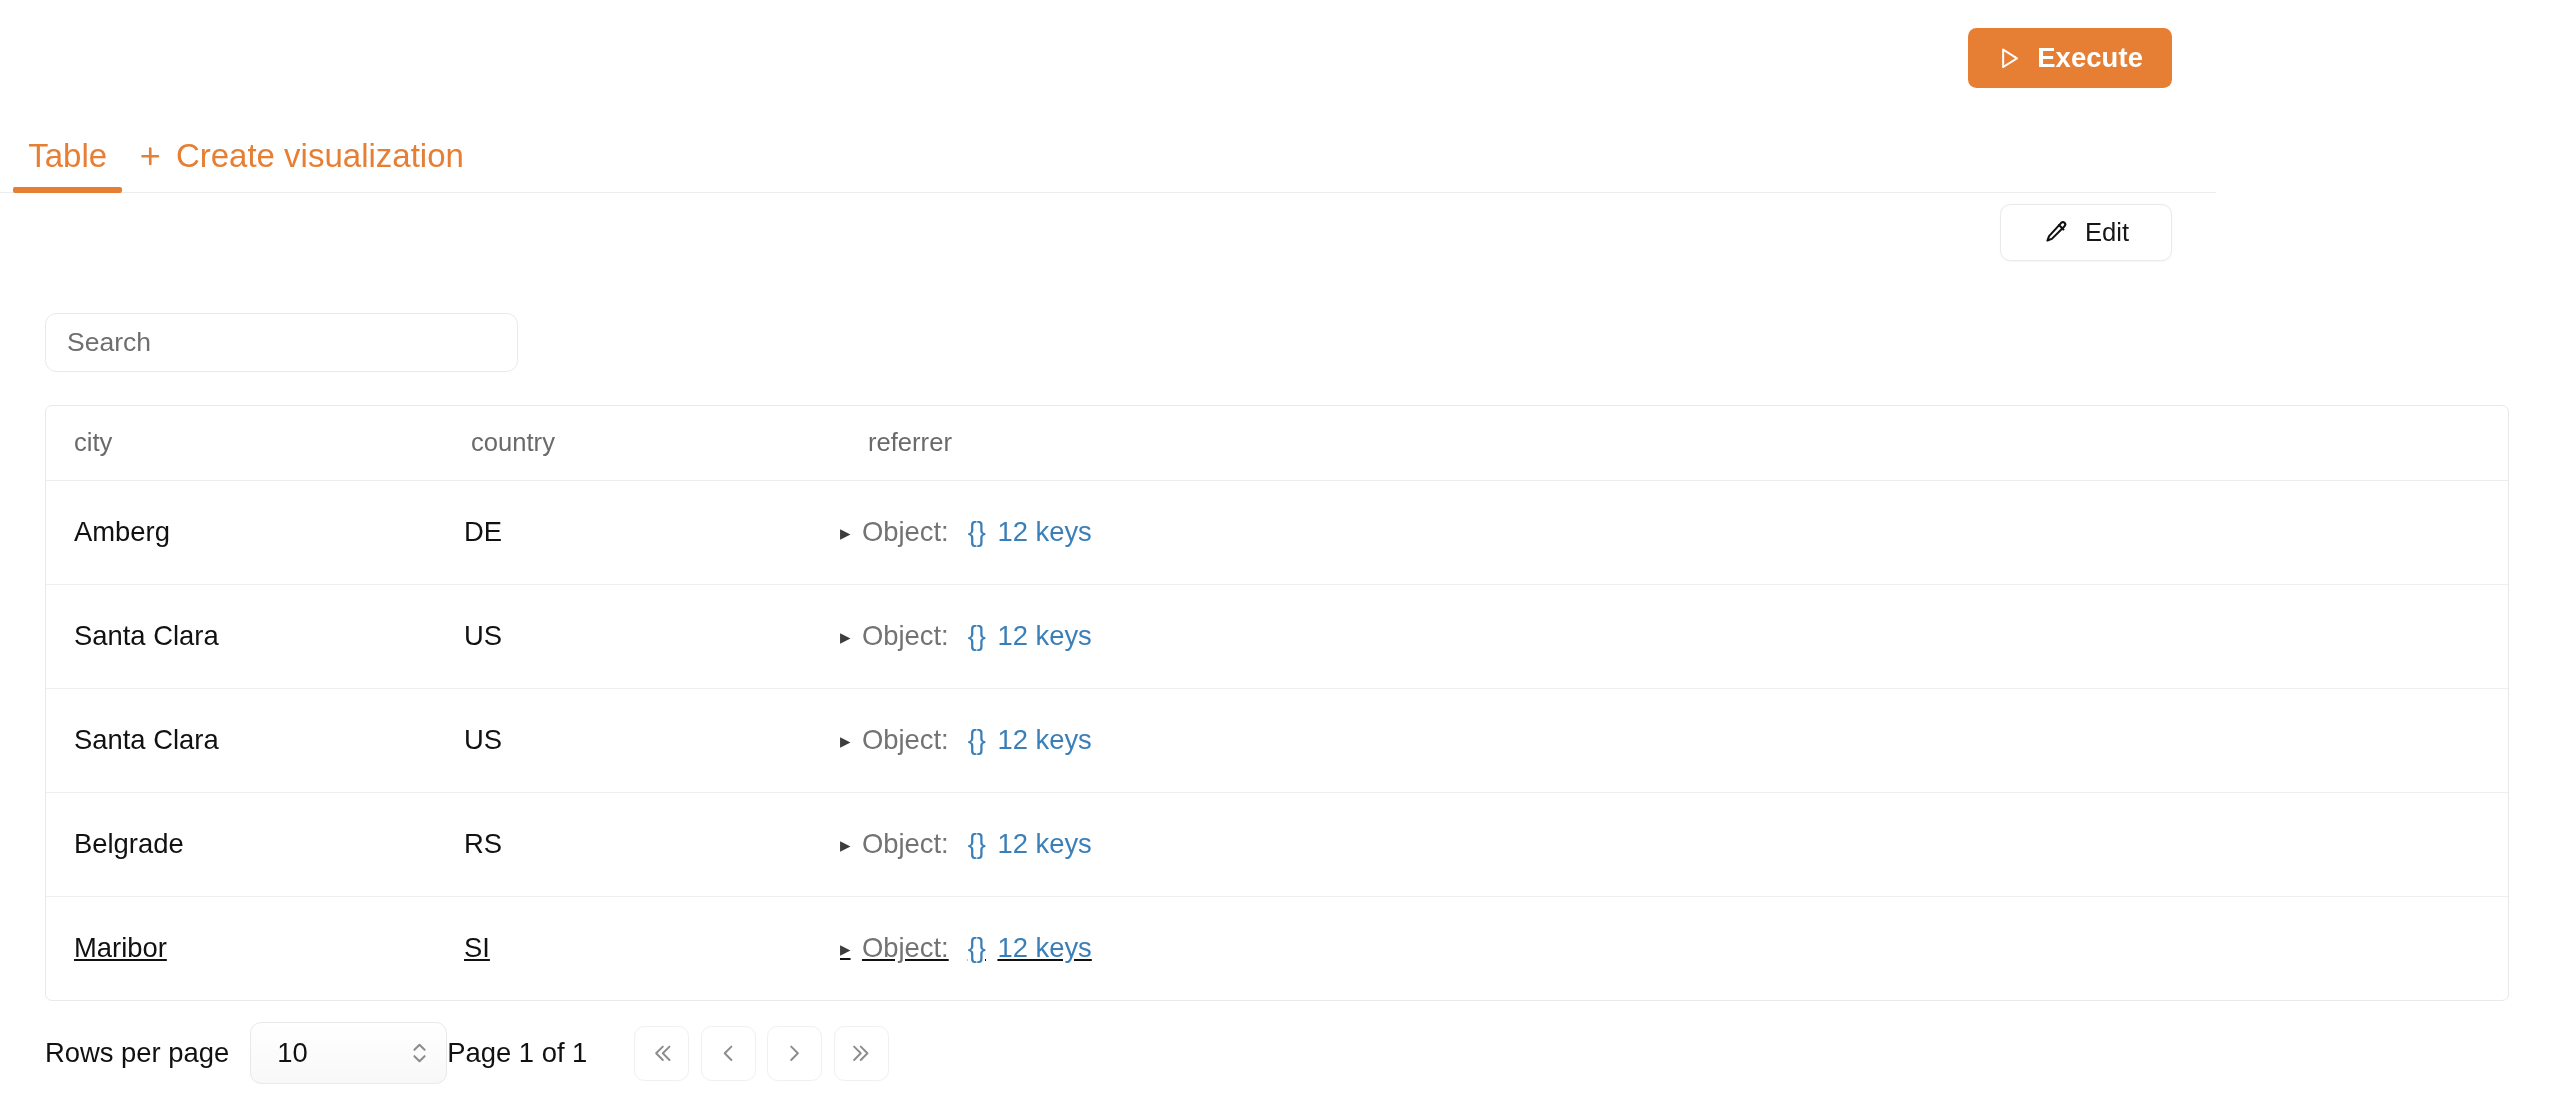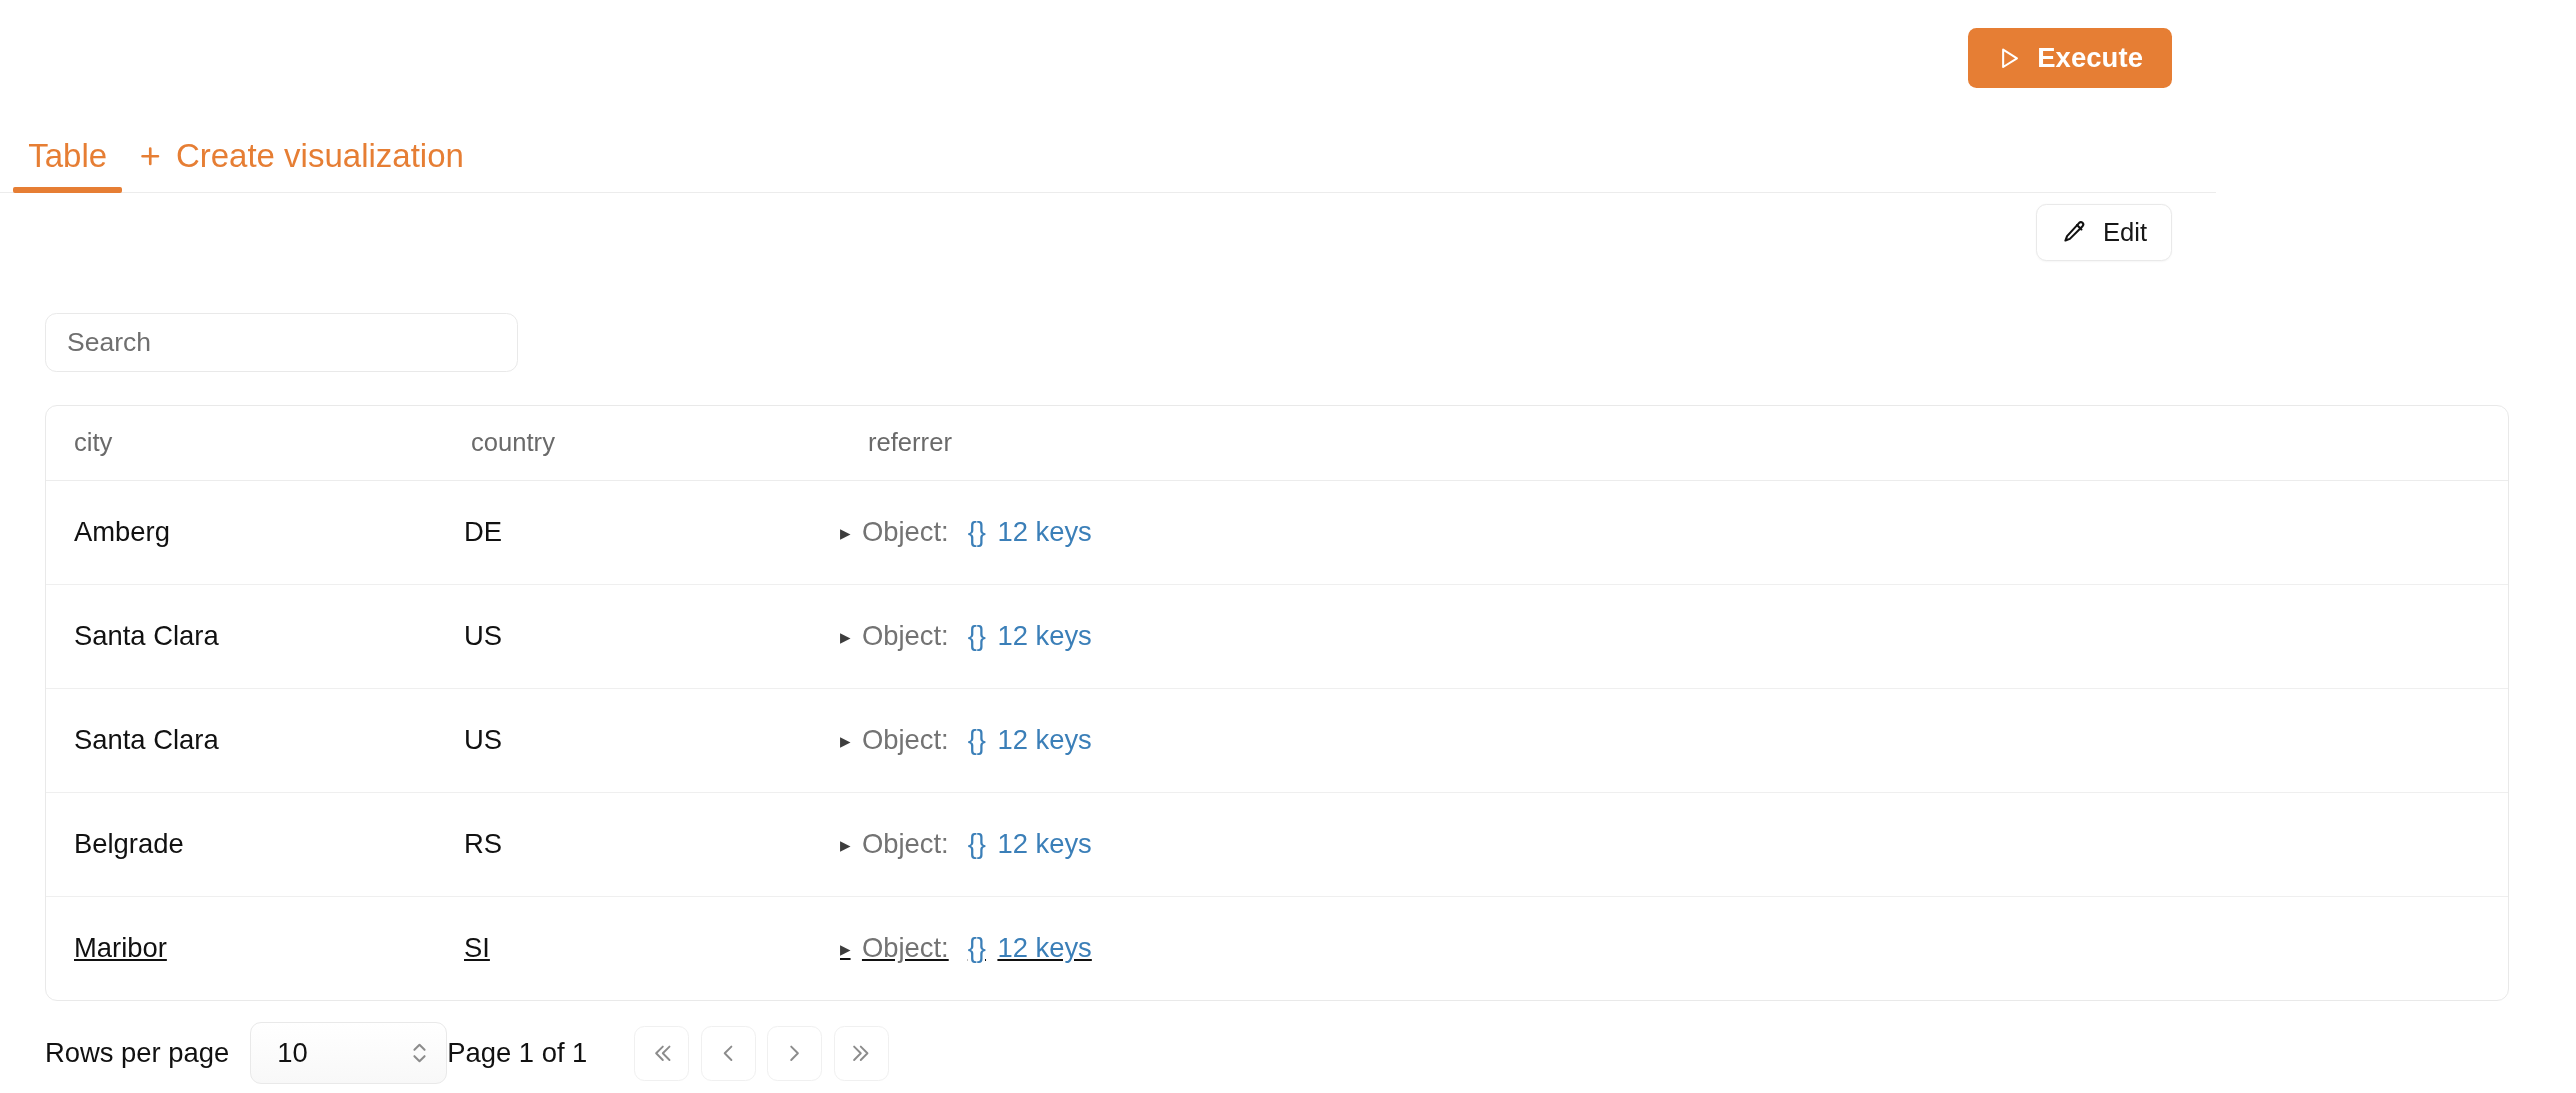--- a/index.html
+++ b/index.html
@@ -90,21 +90,21 @@
   .edit-row {
     position: absolute;
     top: 204px;
     right: 44px;
   }
   .edit-btn {
     display: flex;
     align-items: center;
     gap: 15px;
     height: 57px;
-    padding: 0 24px;
+    padding: 0 42px;
     background: #ffffff;
     border: 1.9px solid #e9e9e9;
     border-radius: 10.4px;
     color: #171717;
     font-size: 25.6px;
     font-family: "Liberation Sans", sans-serif;
     cursor: pointer;
     box-shadow: 0 0.9px 1.9px rgba(0,0,0,.04);
   }
   .pencil-icon { display:block; width: 26.5px; height: 26.5px; }
@@ -127,21 +127,21 @@
   }
   .search-input::placeholder { color: #6f6f6f; }
 
   
   .table-wrap {
     position: absolute;
     top: 405px;
     left: 45px;
     width: 2464px;
     border: 1.9px solid #e9e9e9;
-    border-radius: 12px;
+    border-radius: 7px;
     background: #ffffff;
     overflow: hidden;
   }
   table {
     width: 100%;
     border-collapse: collapse;
     table-layout: fixed;
   }
   th, td {
     text-align: left;

